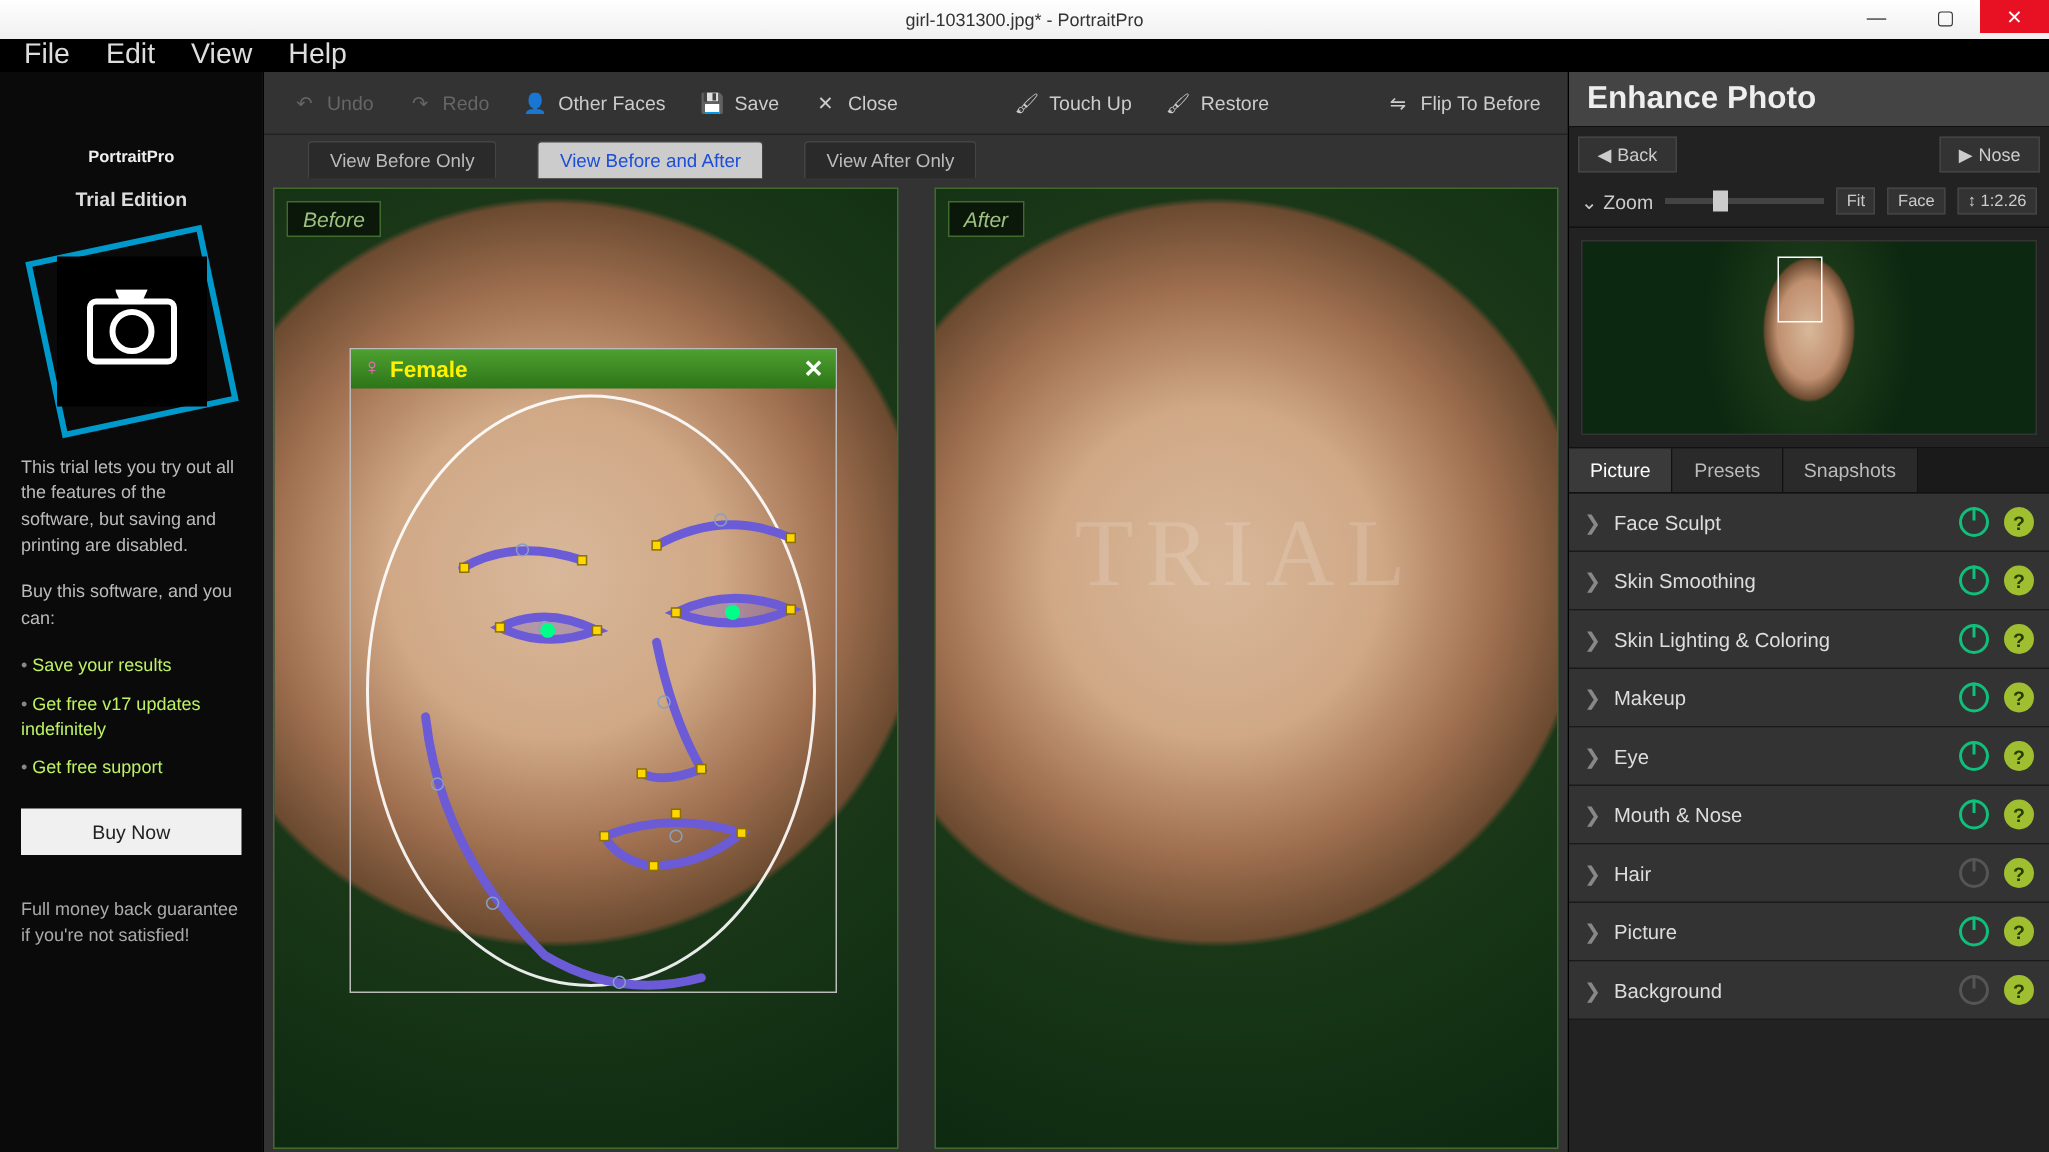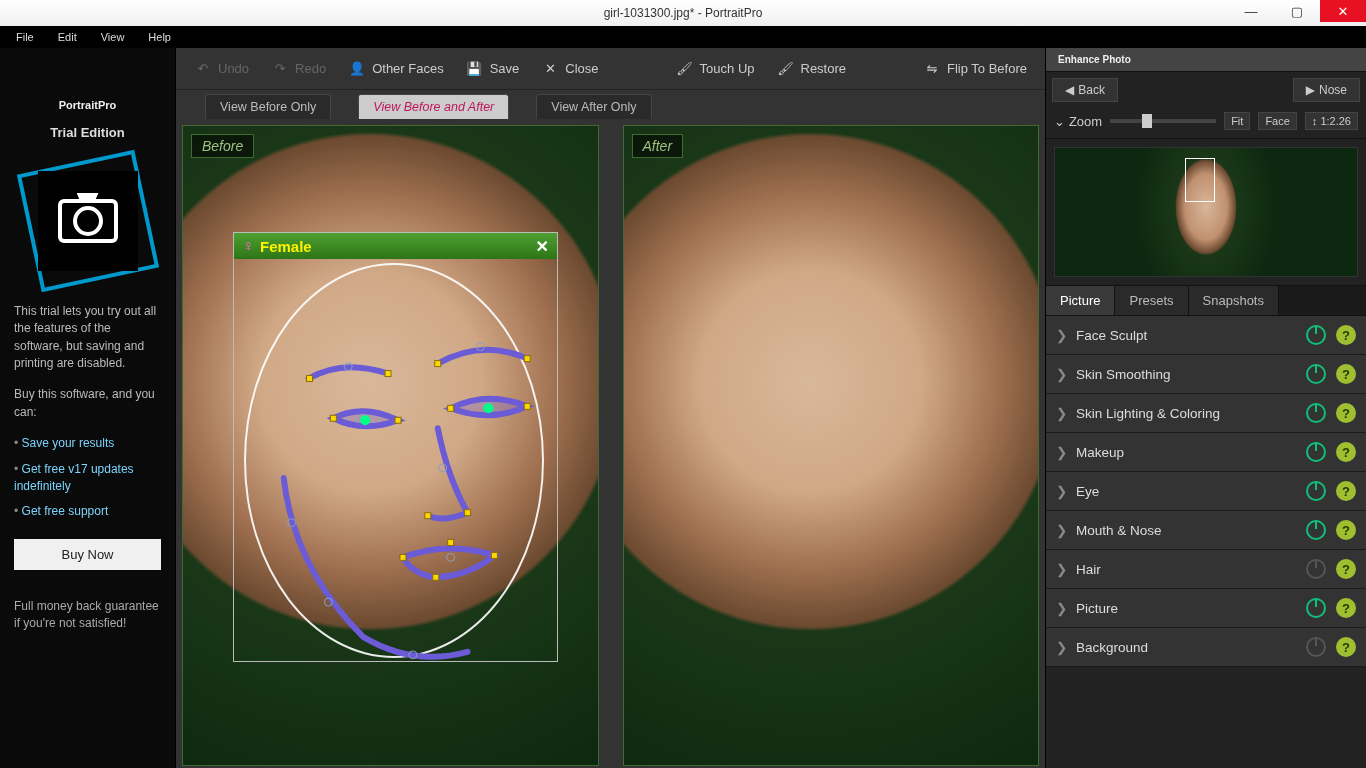--- a/index.html
+++ b/index.html
@@ -3,70 +3,70 @@
 <meta charset="utf-8">
 <style>
 * { margin: 0; padding: 0; box-sizing: border-box; font-family: "Segoe UI", Tahoma, sans-serif; }
 body { background: #1a1a1a; color: #ccc; width: 1366px; height: 768px; overflow: hidden; font-size: 12px; }
 
 .titlebar { height: 26px; background: linear-gradient(#fff,#f0f0f0); display: flex; align-items: center; justify-content: center; position: relative; color: #333; font-size: 12px; }
 .titlebar .win-controls { position: absolute; right: 0; top: 0; display: flex; }
 .titlebar .win-btn { width: 46px; height: 22px; display: flex; align-items: center; justify-content: center; font-size: 13px; }
 .titlebar .win-btn.close { background: #e81123; color: #fff; }
 
-.menubar { height: 22px; background: #000; display: flex; align-items: center; padding: 0 4px; font-size: 11px; }
+.menubar { height: 22px; background: #000; display: flex; align-items: center; padding: 0 4px; font-size: 19px; }
 .menubar .menu-item { padding: 3px 12px; color: #ddd; cursor: pointer; }
 
 .app-body { display: flex; height: calc(768px - 44px); }
 
 
 .left-panel { width: 175px; background: #0a0a0a; padding: 12px 14px; color: #bbb; font-size: 12px; line-height: 1.45; }
 .brand-title { color: #eee; font-size: 11px; font-weight: 600; text-align: center; margin-top: 38px; }
 .brand-sub { color: #ddd; font-size: 13px; text-align: center; margin-top: 10px; font-weight: 600; }
 .logo-box { width: 120px; height: 120px; margin: 18px auto 22px; position: relative; }
 .logo-outer { position:absolute; inset:0; border:4px solid #0099cc; transform: rotate(-12deg); }
 .logo-inner { position:absolute; inset:10px; background:#000; display:flex; align-items:center; justify-content:center; }
 .camera-icon { width:60px; height:44px; border:4px solid #fff; border-radius:6px; position:relative; }
 .camera-icon::before { content:""; position:absolute; top:-10px; left:50%; transform:translateX(-50%); width:22px; height:10px; background:#fff; clip-path: polygon(20% 100%, 0 0, 100% 0, 80% 100%); }
 .camera-icon::after { content:""; position:absolute; top:50%; left:50%; transform:translate(-50%,-50%); width:22px; height:22px; border:4px solid #fff; border-radius:50%; }
 .trial-text { margin-bottom: 14px; }
 .bullets { list-style: none; margin: 10px 0 18px; }
 .bullets li::before { content:"• "; color:#888; }
-.bullets li { margin-bottom: 8px; color:#7dd3fc; }
+.bullets li { margin-bottom: 8px; color:#bef264; }
 .buy-btn { width: 100%; background:#f0f0f0; color:#222; border:none; padding:8px 0; font-size:13px; cursor:pointer; }
 .guarantee { margin-top: 28px; color:#aaa; }
 
 
 .center { flex: 1; background:#333; display:flex; flex-direction:column; border-left:1px solid #000; border-right:1px solid #000; }
 .toolbar { height: 42px; background:#333; display:flex; align-items:center; padding: 0 8px; gap: 2px; border-bottom:1px solid #222; }
 .tb-btn { display:flex; align-items:center; gap:6px; padding: 6px 10px; color:#ccc; cursor:pointer; font-size:13px; }
 .tb-btn.disabled { color:#666; }
 .tb-icon { width:18px; height:18px; display:inline-flex; align-items:center; justify-content:center; }
 .tb-spacer { flex:1; }
 
 .view-tabs { display:flex; padding: 4px 6px 0; gap:4px; background:#333; }
 .view-tab { padding:5px 14px; background:#2a2a2a; color:#bbb; border:1px solid #444; border-bottom:none; cursor:pointer; font-size:12.5px; border-radius:3px 3px 0 0;margin-left:23px; }
-.view-tab.active { background:#ccc; color:#be185d;font-style:italic; }
+.view-tab.active { background:#ccc; color:#1d4ed8; }
 
 .image-area { flex:1; display:flex; gap:24px; padding:6px; background:#333; }
 .image-pane { flex:1; position:relative; border:1px solid #3f6b2f; background: radial-gradient(circle at 45% 40%, #d8b89a 0%, #d0a886 25%, #a07050 42%, #6b4a30 55%, #1a3818 56%, #0c2810 100%); overflow:hidden; }
 .pane-label { position:absolute; top:8px; left:8px; background:rgba(0,0,0,0.55); border:1px solid #3f6b2f; color:#9fc080; padding:3px 10px; font-size:14px; font-style:italic; }
 .trial-wm { position:absolute; top:38%; left:50%; transform:translate(-50%,-50%); font-size:64px; color:rgba(255,255,255,0.15); font-weight:300; letter-spacing:8px; pointer-events:none; font-family: serif; }
 
 
 .face-box { position:absolute; top:106px; left:50px; width:325px; height:430px; border:1px solid #bbb; }
 .face-header { height:26px; background:linear-gradient(#4ea030,#2d7518); display:flex; align-items:center; padding:0 8px; color:#fff200; font-size:15px; font-weight:600; }
 .face-header .gender-icon { color:#ff66cc; margin-right:6px; font-size:16px; }
 .face-header .close-x { margin-left:auto; color:#fff; font-size:16px; cursor:pointer; font-weight:bold; }
 .face-oval { position:absolute; top:30px; left:10px; width:300px; height:395px; border:2px solid rgba(255,255,255,0.9); border-radius:50%; pointer-events:none; }
 .face-svg { position:absolute; top:26px; left:0; width:100%; height:calc(100% - 26px); pointer-events:none; }
 
 
 .right-panel { width:320px; background:#222; display:flex; flex-direction:column; }
-.enhance-header { background:#444; color:#eee; font-size:10px; font-weight:600; padding:6px 12px; border-bottom:1px solid #111; }
+.enhance-header { background:#444; color:#eee; font-size:21px; font-weight:600; padding:6px 12px; border-bottom:1px solid #111; }
 .nav-row { display:flex; padding:6px; gap:6px; }
 .nav-btn { background:#333; border:1px solid #444; color:#ccc; padding:4px 12px; font-size:12px; display:flex; align-items:center; gap:4px; cursor:pointer; }
 .nav-btn.next { margin-left:auto; }
 .zoom-row { display:flex; align-items:center; padding:4px 8px 8px; gap:8px; border-bottom:1px solid #111; }
 .zoom-label { color:#ccc; font-size:13px; display:flex; align-items:center; gap:4px;}
 .zoom-slider { flex:1; height:4px; background:#333; position:relative; }
 .zoom-slider .track { position:absolute; inset:0; background:#444; }
 .zoom-slider .thumb { position:absolute; top:-5px; left:30%; width:10px; height:14px; background:#ccc; }
 .mini-btn { background:#333; border:1px solid #444; color:#ccc; padding:2px 6px; font-size:11px; cursor:pointer; }
 .zoom-readout { background:#333; border:1px solid #444; color:#ccc; padding:2px 6px; font-size:11px; }
@@ -225,20 +225,21 @@
               <circle cx="180" cy="398" r="4"></circle>
             </g>
             <circle cx="132" cy="162" r="5" fill="#00ff88"></circle>
             <circle cx="256" cy="150" r="5" fill="#00ff88"></circle>
           </svg>
         </div>
       </div>
 
       <div class="image-pane">
         <div class="pane-label">After</div>
+        <div class="trial-wm">TRIAL</div>
       </div>
     </div>
   </div>
 
   <div class="right-panel">
     <div class="enhance-header">Enhance Photo</div>
     <div class="nav-row">
       <div class="nav-btn">
           <span>◀</span>
           <span>Back</span>

